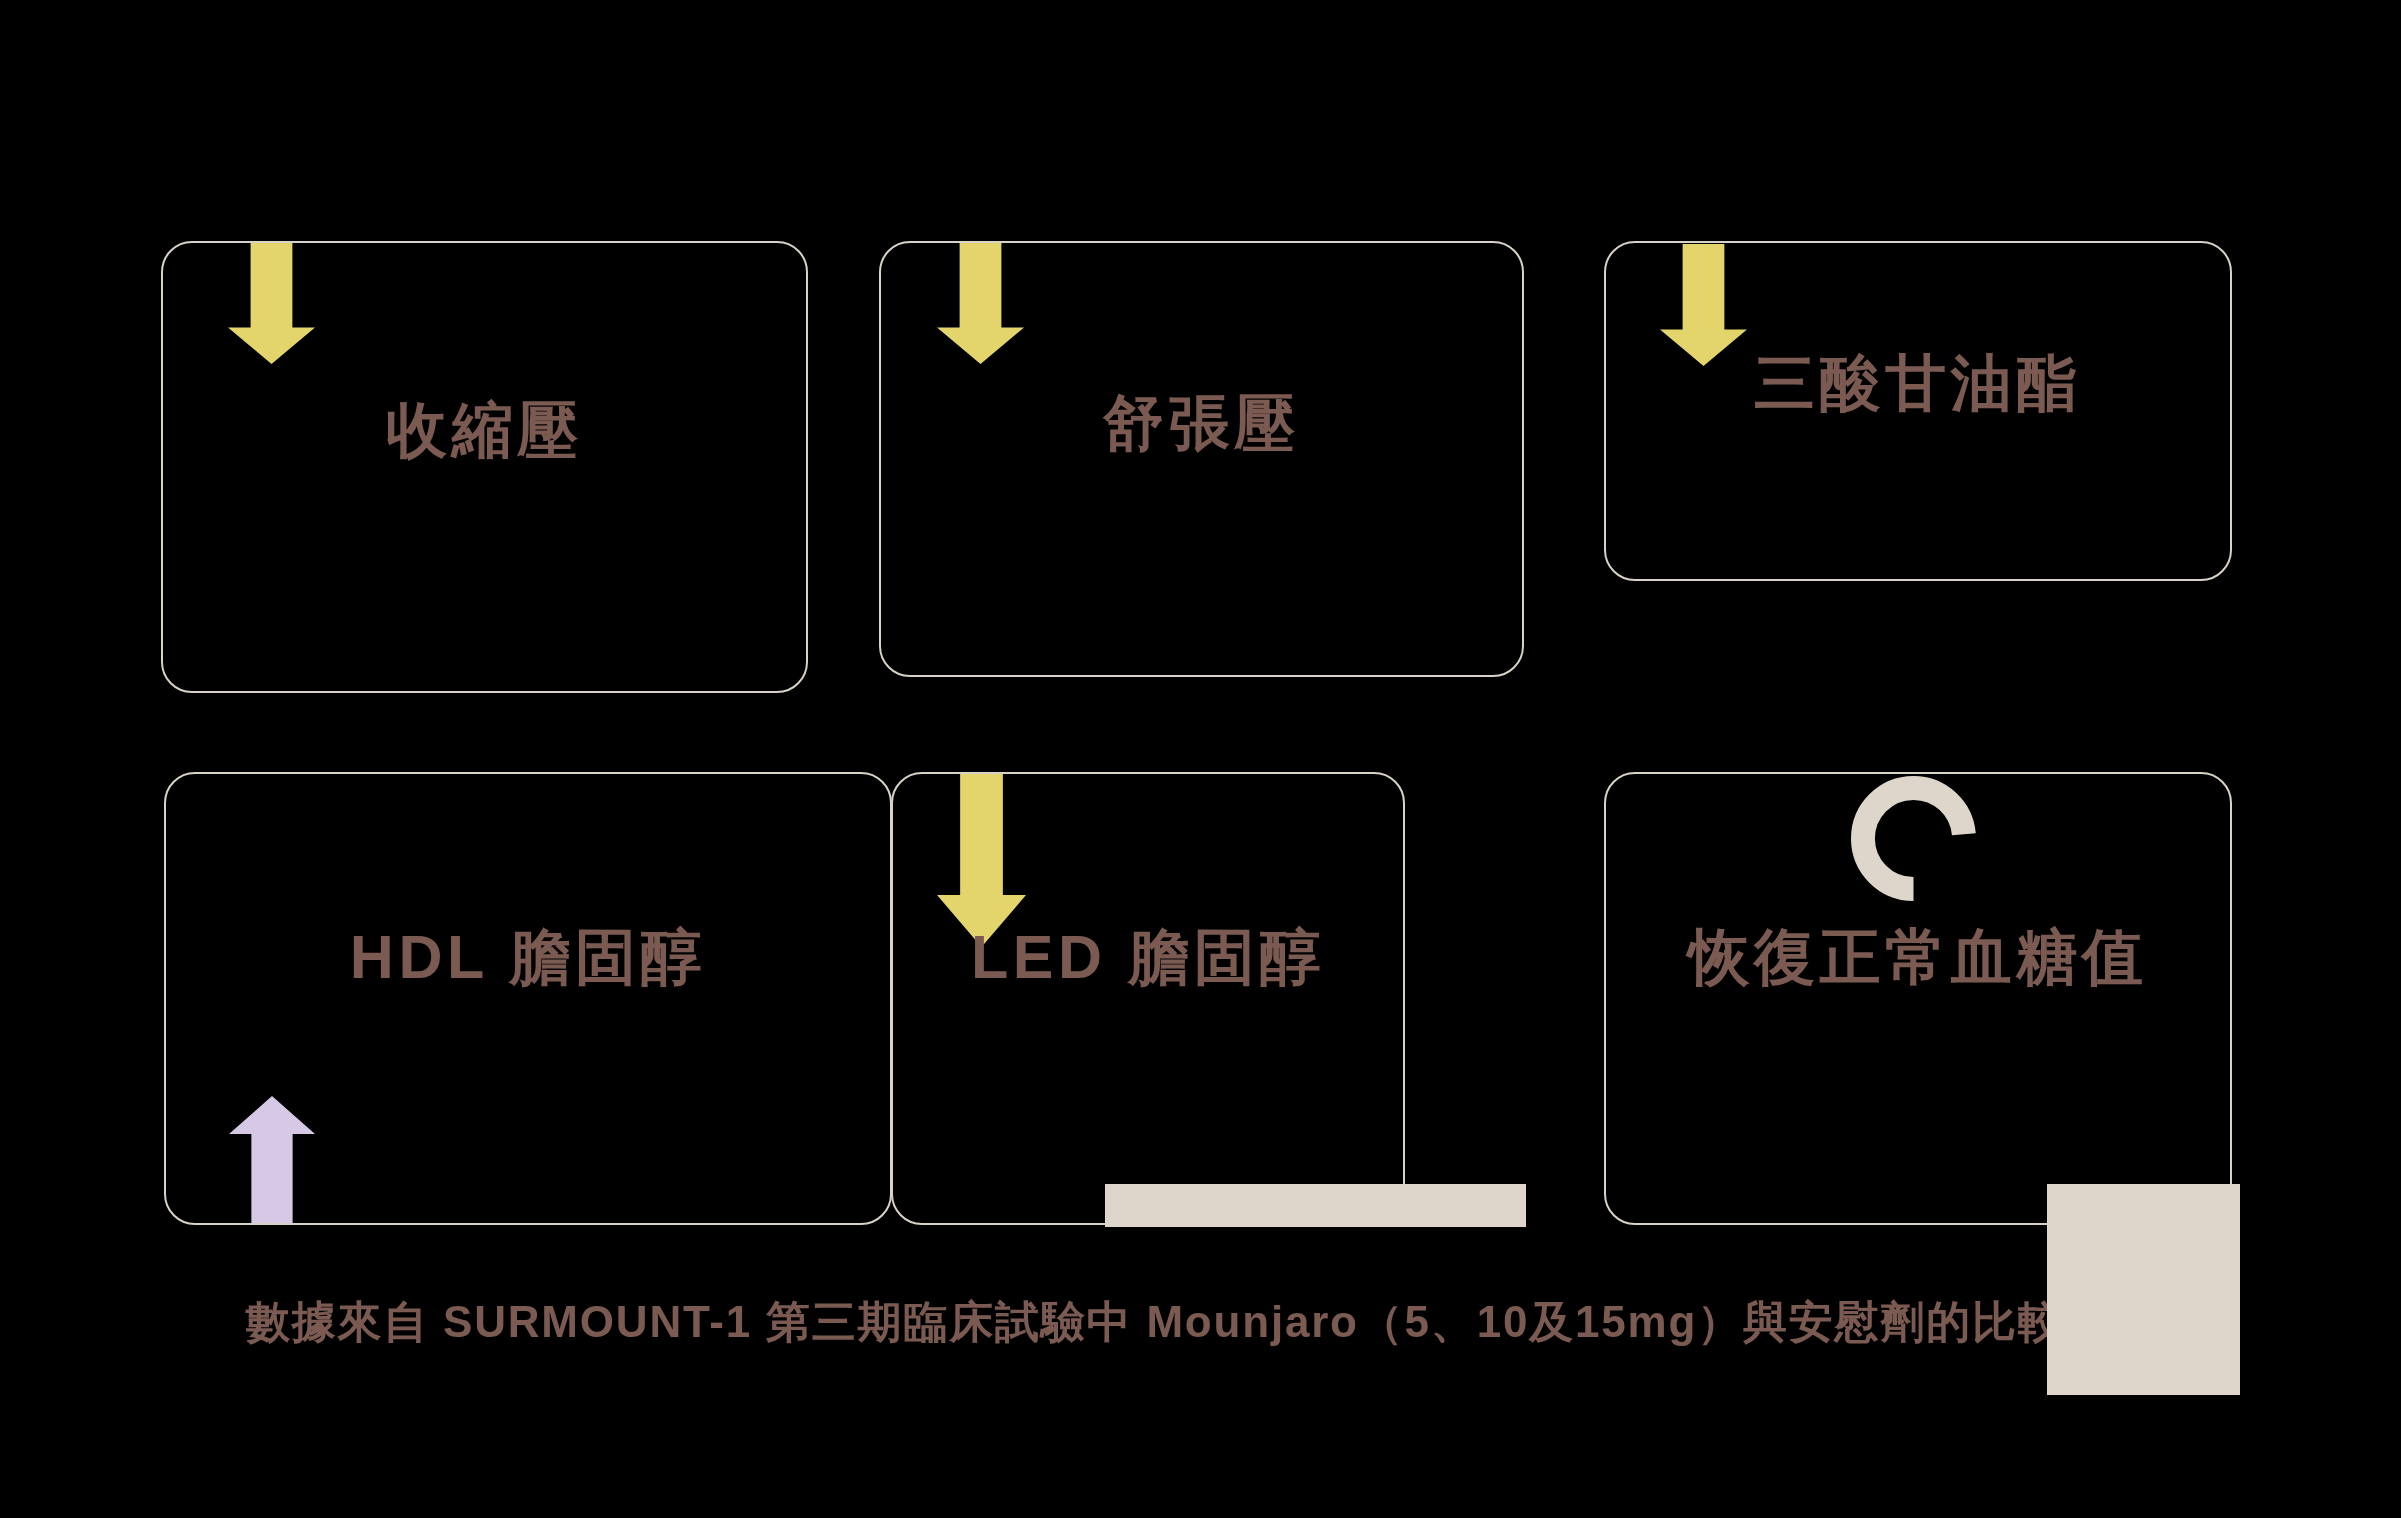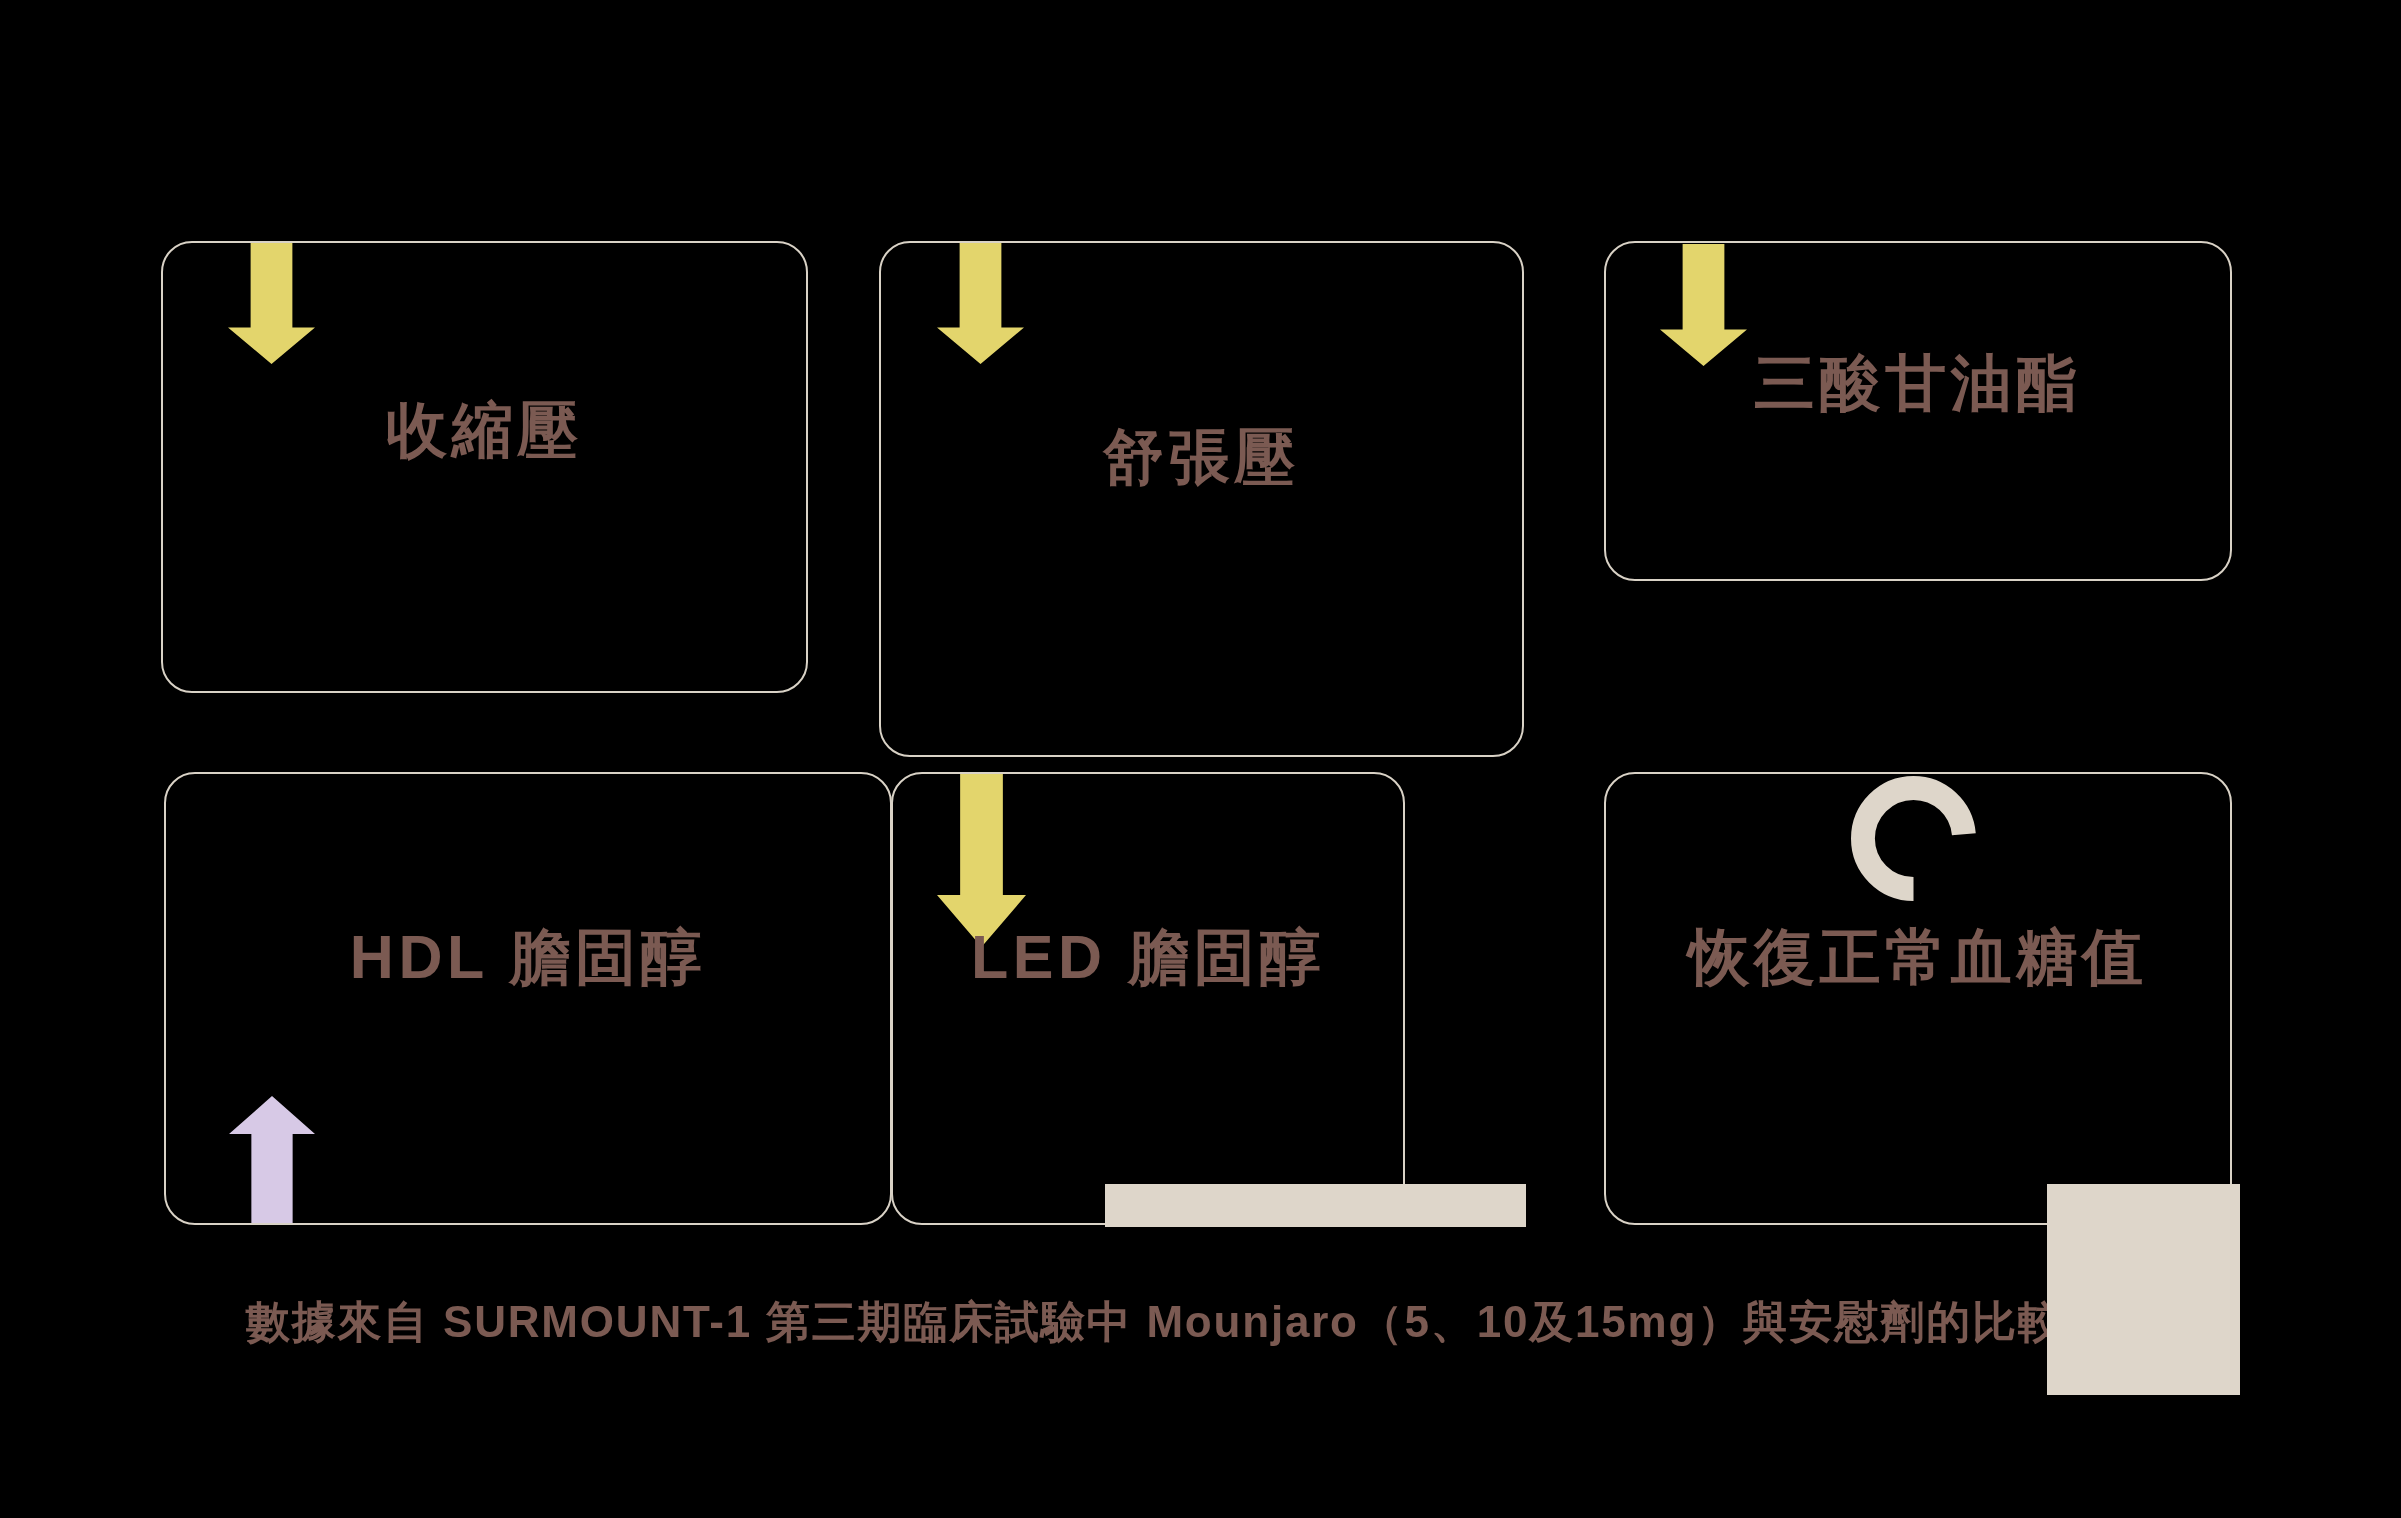--- a/index.html
+++ b/index.html
@@ -12,21 +12,21 @@
   }
   
   .card{
     position:absolute;
     border:2.8px solid #d9d2c6;
     border-radius:31px;
     background:transparent;
     box-sizing:border-box;
   }
   .c1{left:161px;top:241px;width:647px;height:452px;}
-  .c2{left:879px;top:241px;width:645px;height:516px;}
+  .c2{left:879px;top:241px;width:645px;height:436px;}
   .c3{left:1604px;top:241px;width:628px;height:340px;}
   .c4{left:164px;top:772px;width:728px;height:453px;}
   .c5{left:891px;top:772px;width:514px;height:453px;}
   .c6{left:1604px;top:772px;width:628px;height:453px;padding-left:48px;}
   .title{
     position:absolute;left:0;right:0;
     text-align:center;
     color:#7b5a52;
     font-size:61px;
     font-weight:600;

